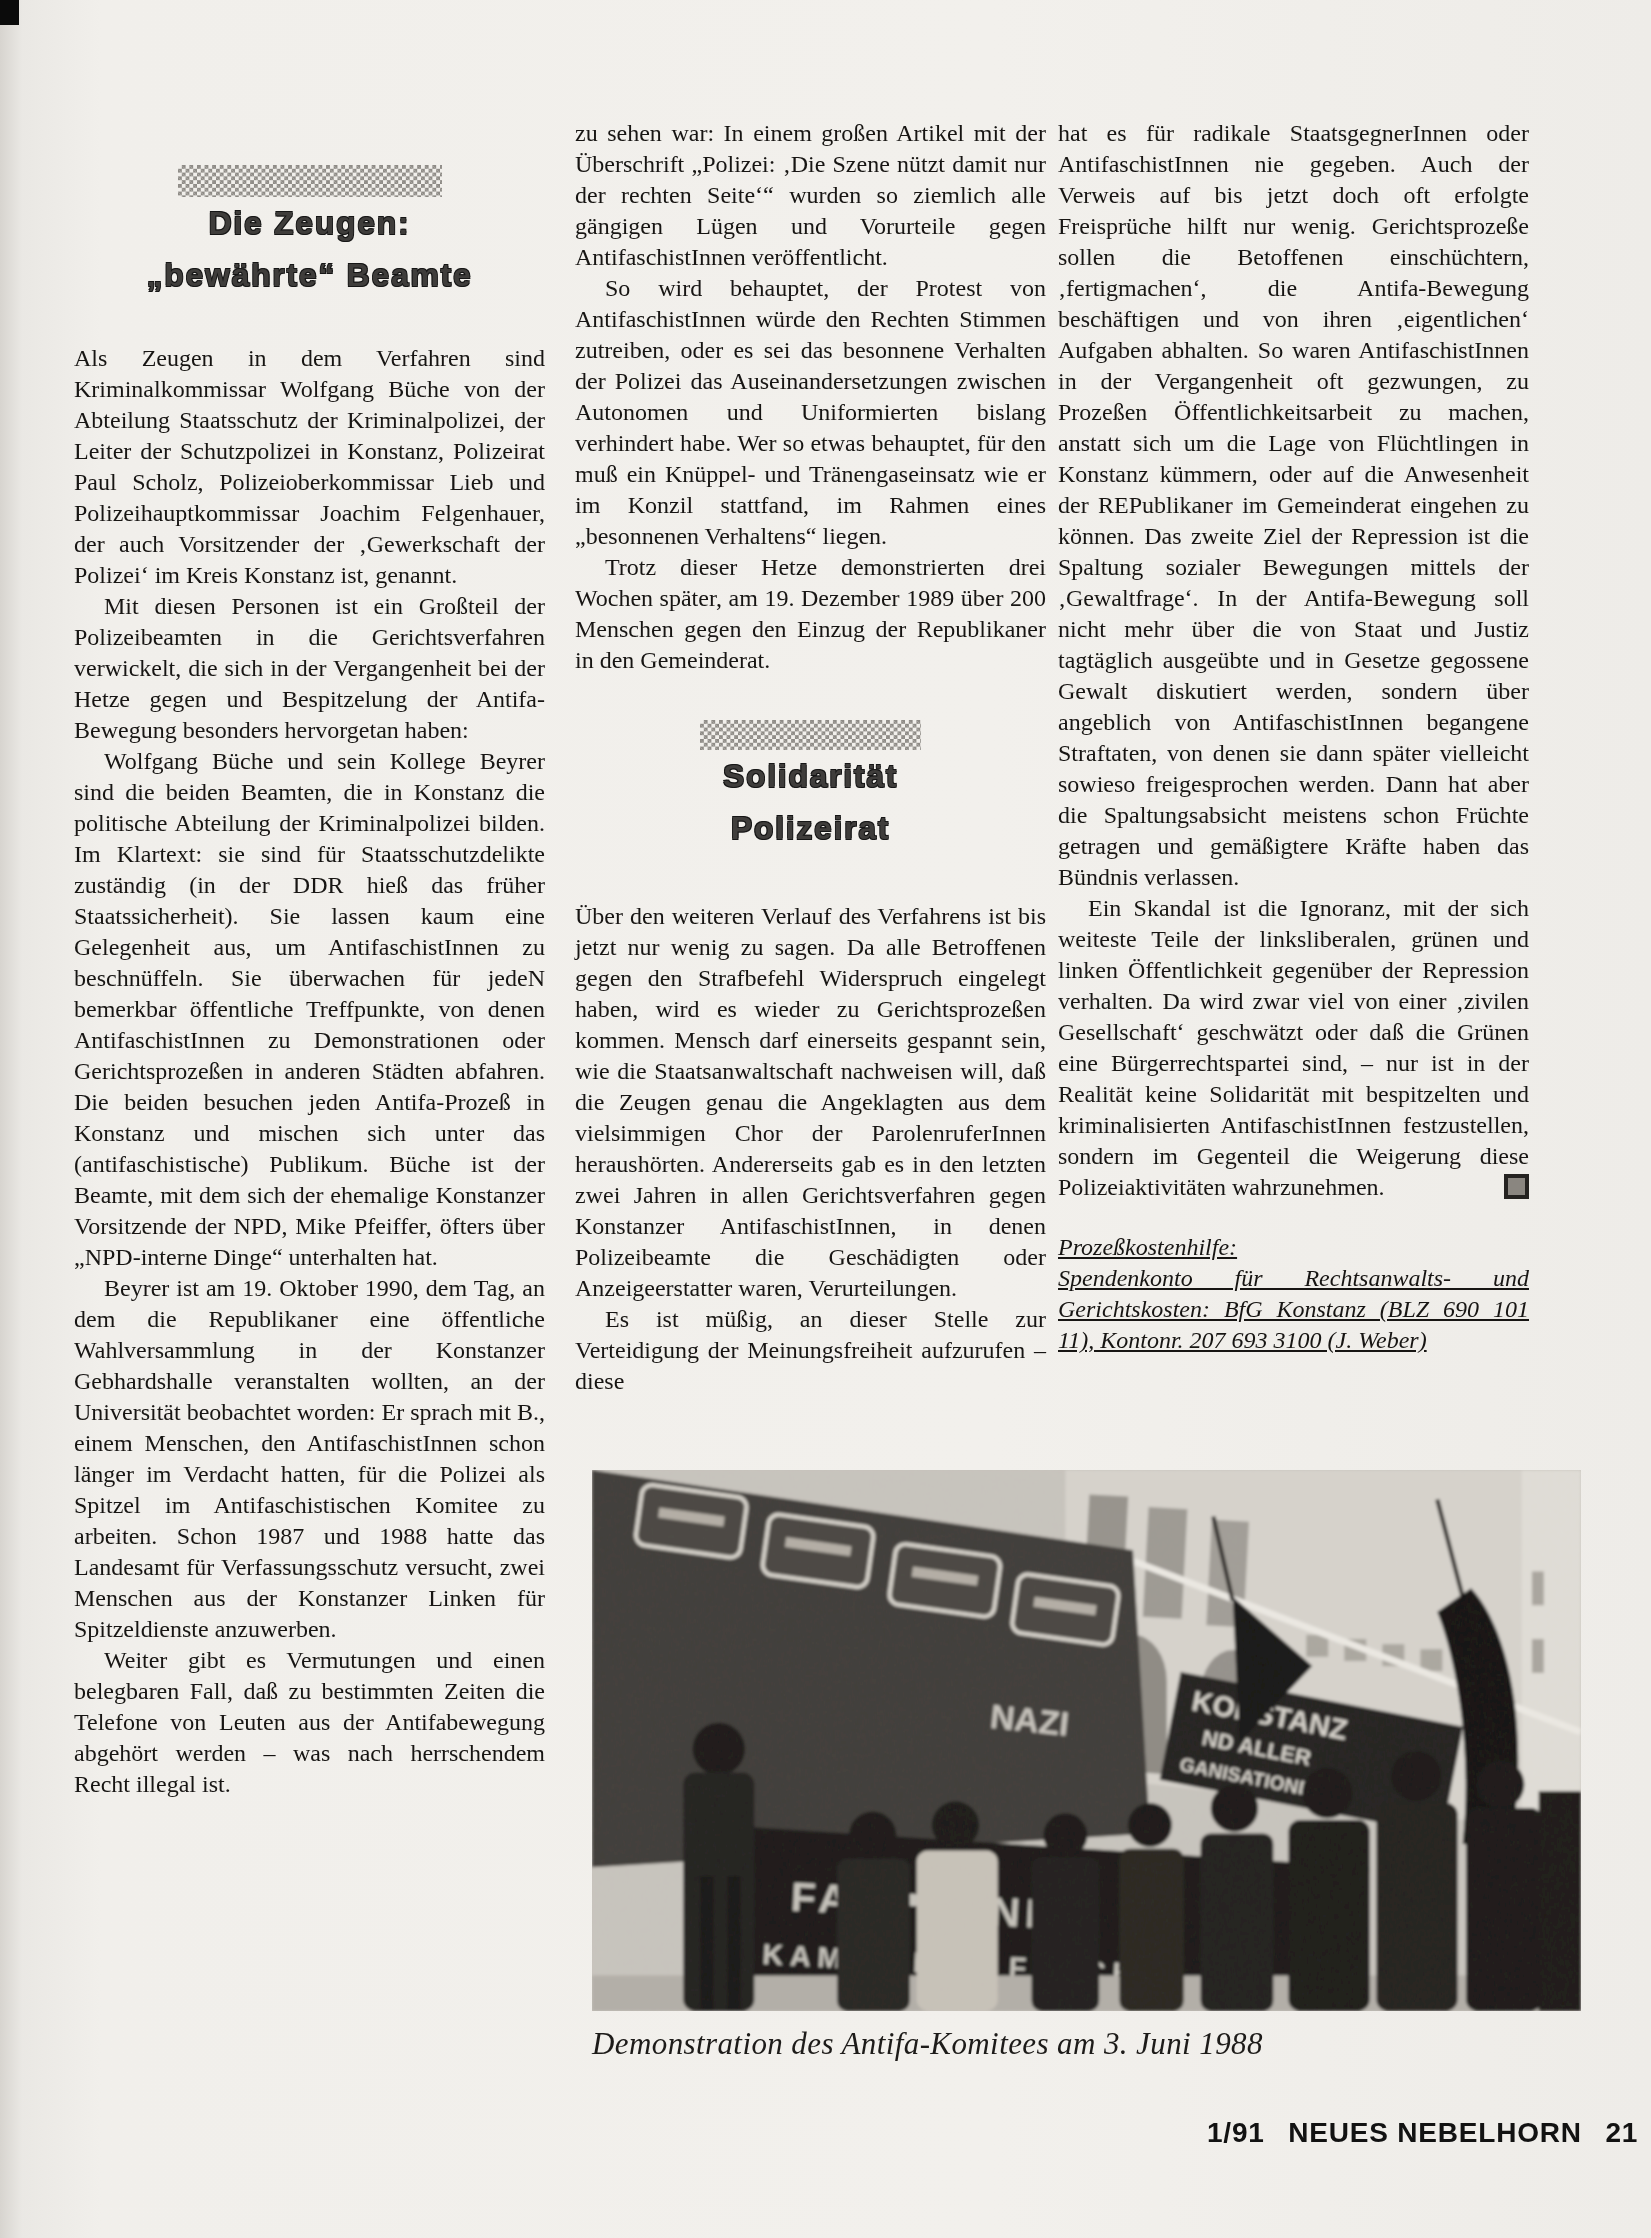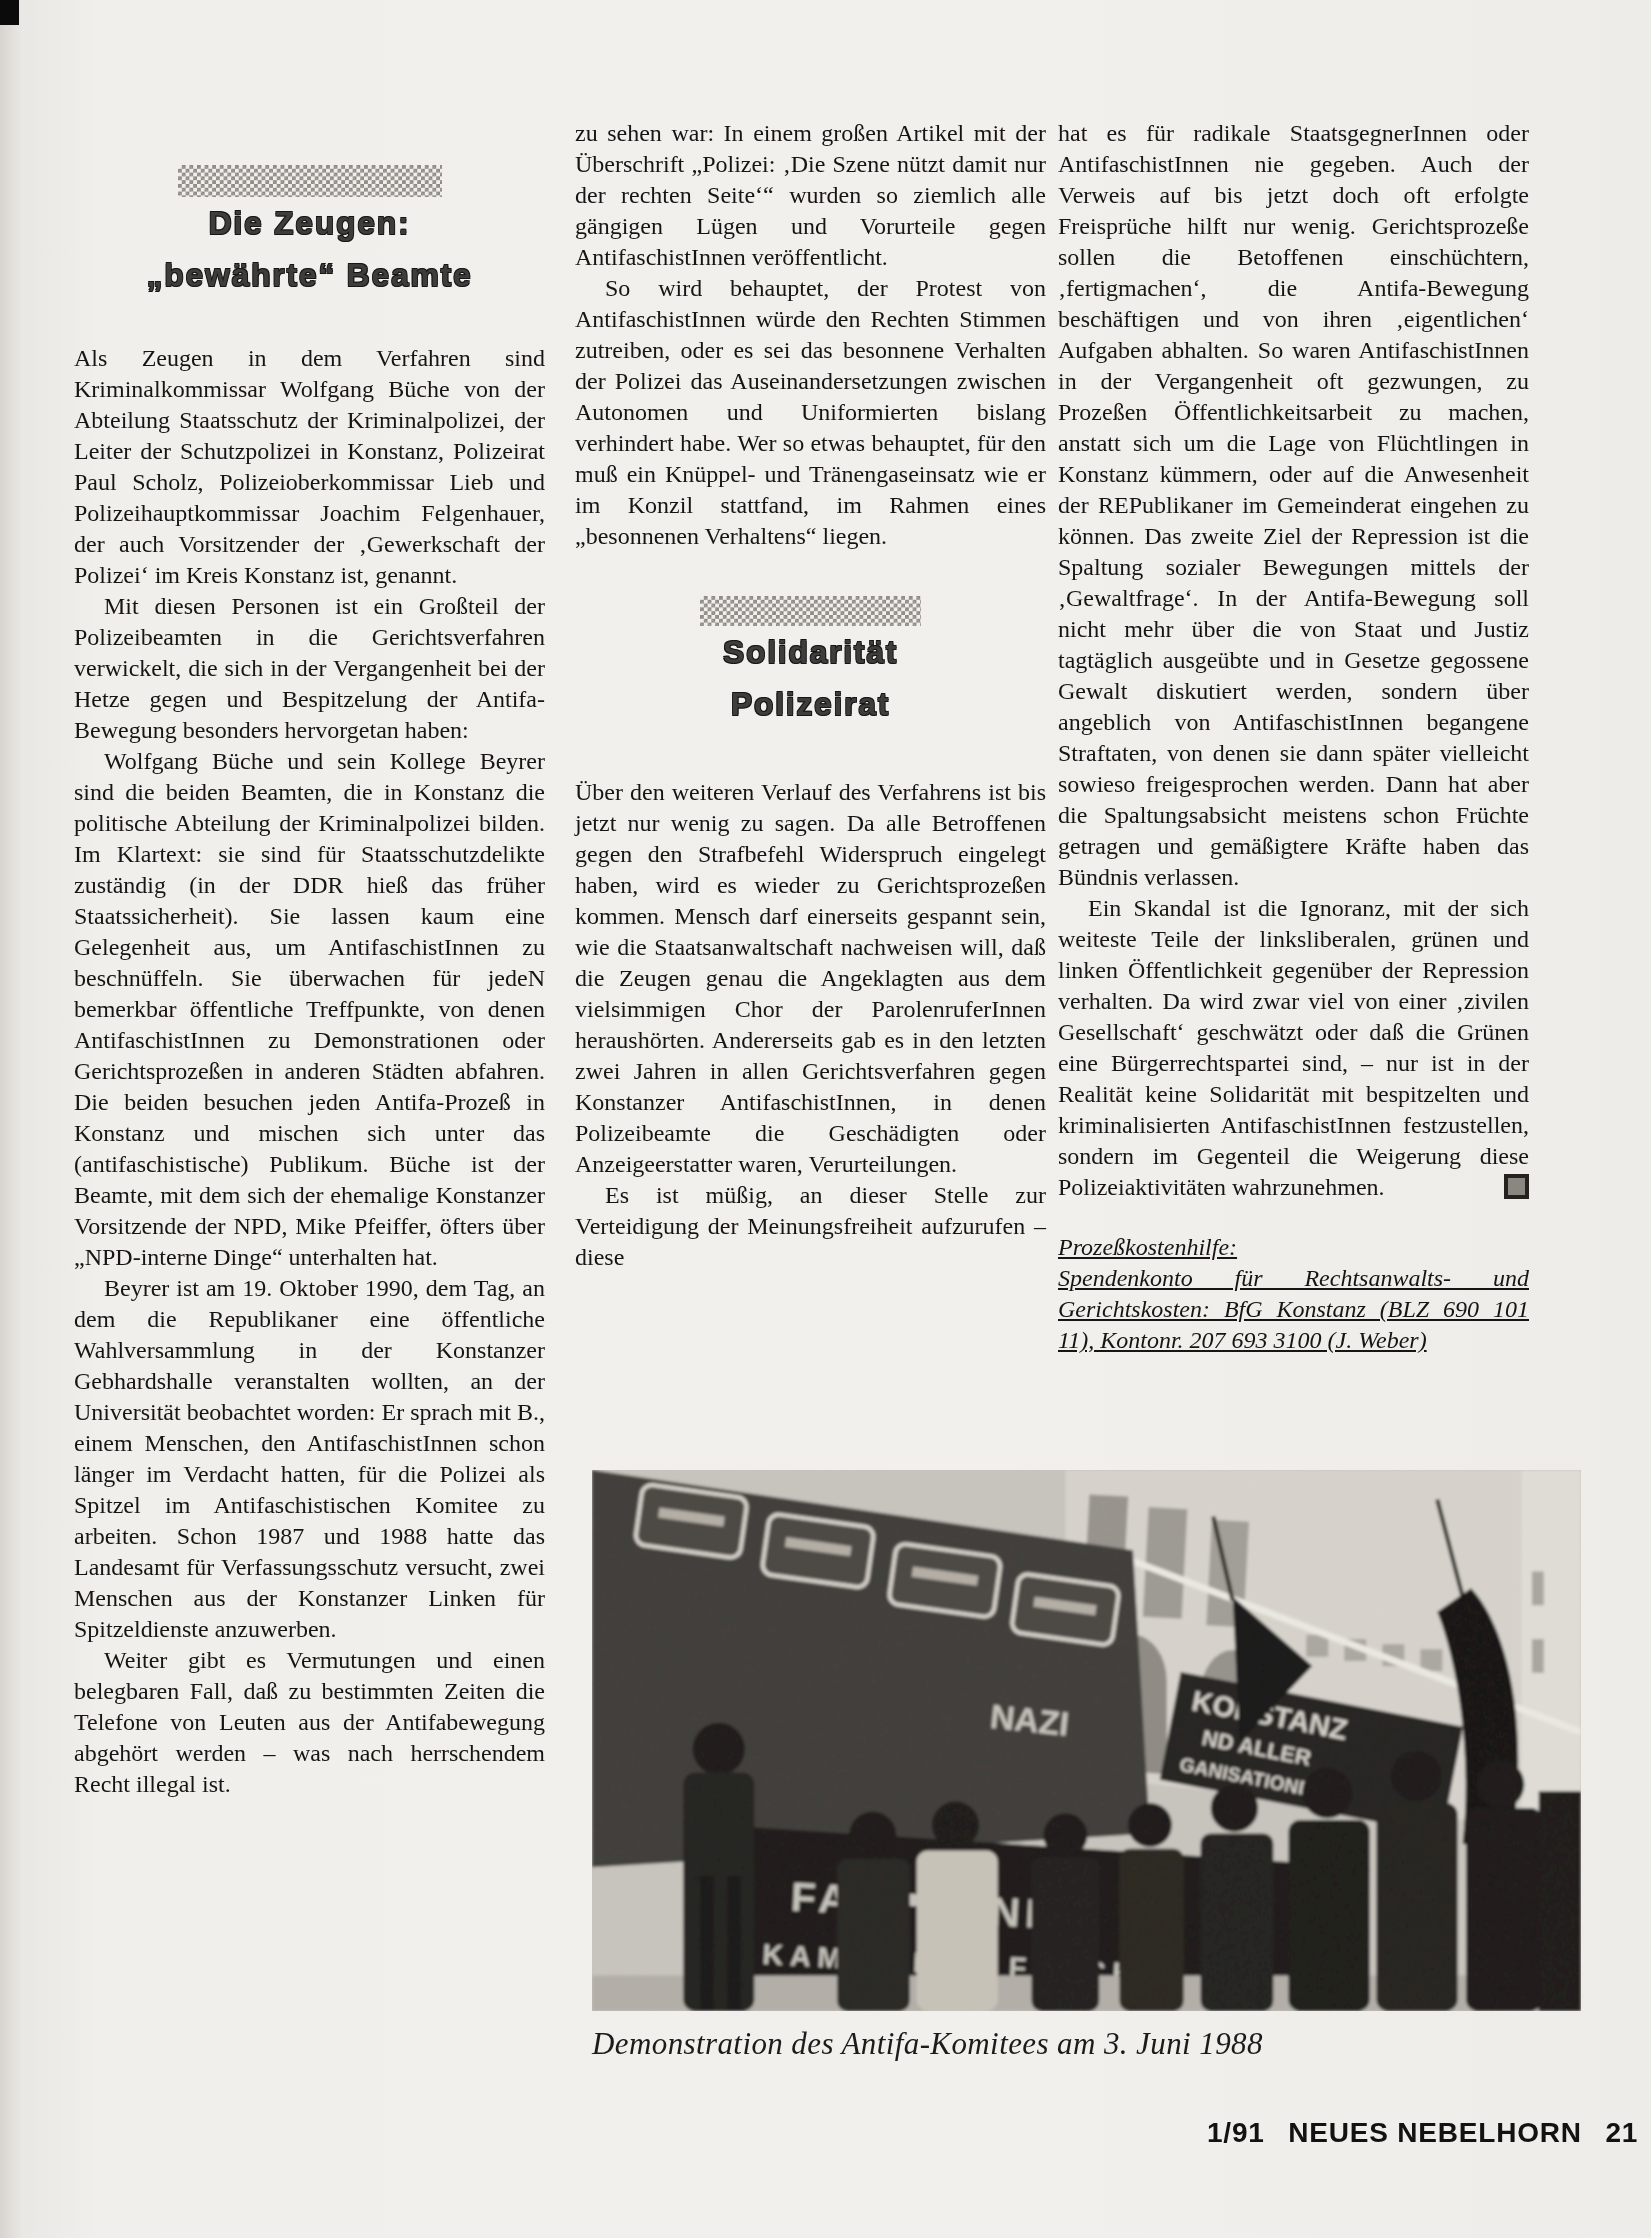--- a/index.html
+++ b/index.html
@@ -99,20 +99,21 @@
       <p>Wolfgang Büche und sein Kollege Beyrer sind die beiden Beamten, die in Konstanz die politische Abteilung der Kriminalpolizei bilden. Im Klartext: sie sind für Staatsschutzdelikte zuständig (in der DDR hieß das früher Staatssicherheit). Sie lassen kaum eine Gelegenheit aus, um AntifaschistInnen zu beschnüffeln. Sie überwachen für jedeN bemerkbar öffentliche Treffpunkte, von denen AntifaschistInnen zu Demonstrationen oder Gerichtsprozeßen in anderen Städten abfahren. Die beiden besuchen jeden Antifa-Prozeß in Konstanz und mischen sich unter das (antifaschistische) Publikum. Büche ist der Beamte, mit dem sich der ehemalige Konstanzer Vorsitzende der NPD, Mike Pfeiffer, öfters über „NPD-interne Dinge“ unterhalten hat.</p>
       <p>Beyrer ist am 19. Oktober 1990, dem Tag, an dem die Republikaner eine öffentliche Wahlversammlung in der Konstanzer Gebhardshalle veranstalten wollten, an der Universität beobachtet worden: Er sprach mit B., einem Menschen, den AntifaschistInnen schon länger im Verdacht hatten, für die Polizei als Spitzel im Antifaschistischen Komitee zu arbeiten. Schon 1987 und 1988 hatte das Landesamt für Verfassungsschutz versucht, zwei Menschen aus der Konstanzer Linken für Spitzeldienste anzuwerben.</p>
       <p>Weiter gibt es Vermutungen und einen belegbaren Fall, daß zu bestimmten Zeiten die Telefone von Leuten aus der Antifabewegung abgehört werden – was nach herrschendem Recht illegal ist.</p>
     </div>
   </section>
 
   <section class="col col2">
     <div class="body-top">
       <p class="noindent">zu sehen war: In einem großen Artikel mit der Überschrift „Polizei: ‚Die Szene nützt damit nur der rechten Seite‘“ wurden so ziemlich alle gängigen Lügen und Vorurteile gegen AntifaschistInnen veröffentlicht.</p>
       <p>So wird behauptet, der Protest von AntifaschistInnen würde den Rechten Stimmen zutreiben, oder es sei das besonnene Verhalten der Polizei das Auseinandersetzungen zwischen Autonomen und Uniformierten bislang verhindert habe. Wer so etwas behauptet, für den muß ein Knüppel- und Tränengaseinsatz wie er im Konzil stattfand, im Rahmen eines „besonnenen Verhaltens“ liegen.</p>
+      <p>Trotz dieser Hetze demonstrierten drei Wochen später, am 19. Dezember 1989 über 200 Menschen gegen den Einzug der Republikaner in den Gemeinderat.</p>
     </div>
     <header class="headline-block">
       <div class="dither-bar bar2"></div>
       <div class="hl">Solidarität</div>
       <div class="hl">Polizeirat</div>
     </header>
     <div class="body-bottom">
       <p class="noindent">Über den weiteren Verlauf des Verfahrens ist bis jetzt nur wenig zu sagen. Da alle Betroffenen gegen den Strafbefehl Widerspruch eingelegt haben, wird es wieder zu Gerichtsprozeßen kommen. Mensch darf einerseits gespannt sein, wie die Staatsanwaltschaft nachweisen will, daß die Zeugen genau die Angeklagten aus dem vielsimmigen Chor der ParolenruferInnen heraushörten. Andererseits gab es in den letzten zwei Jahren in allen Gerichtsverfahren gegen Konstanzer AntifaschistInnen, in denen Polizeibeamte die Geschädigten oder Anzeigeerstatter waren, Verurteilungen.</p>
       <p>Es ist müßig, an dieser Stelle zur Verteidigung der Meinungsfreiheit aufzurufen – diese</p>
     </div>

